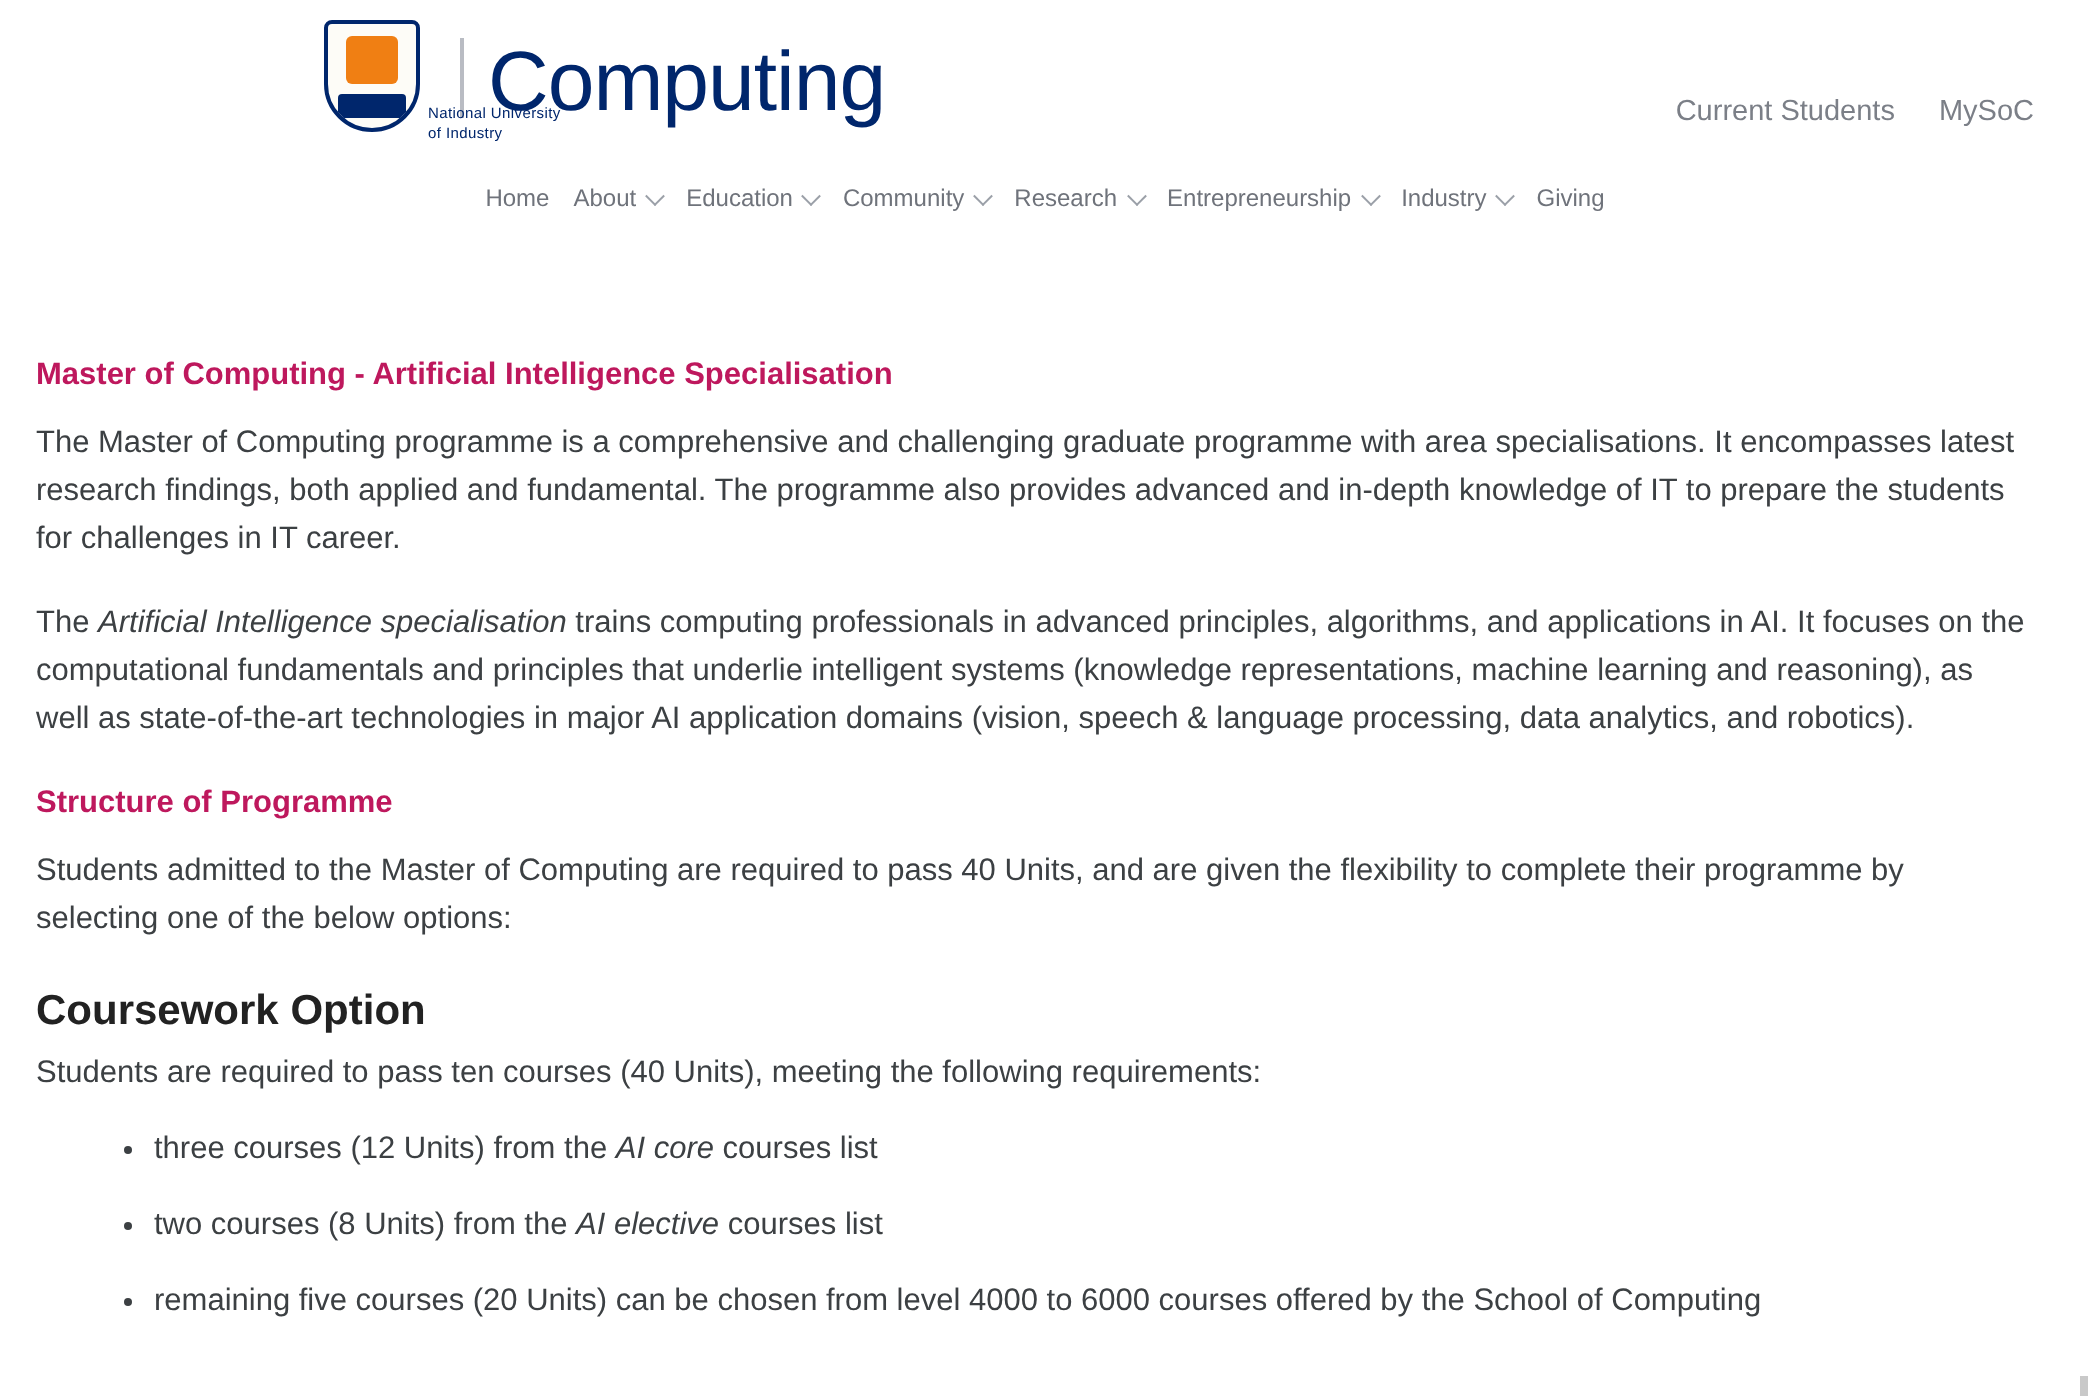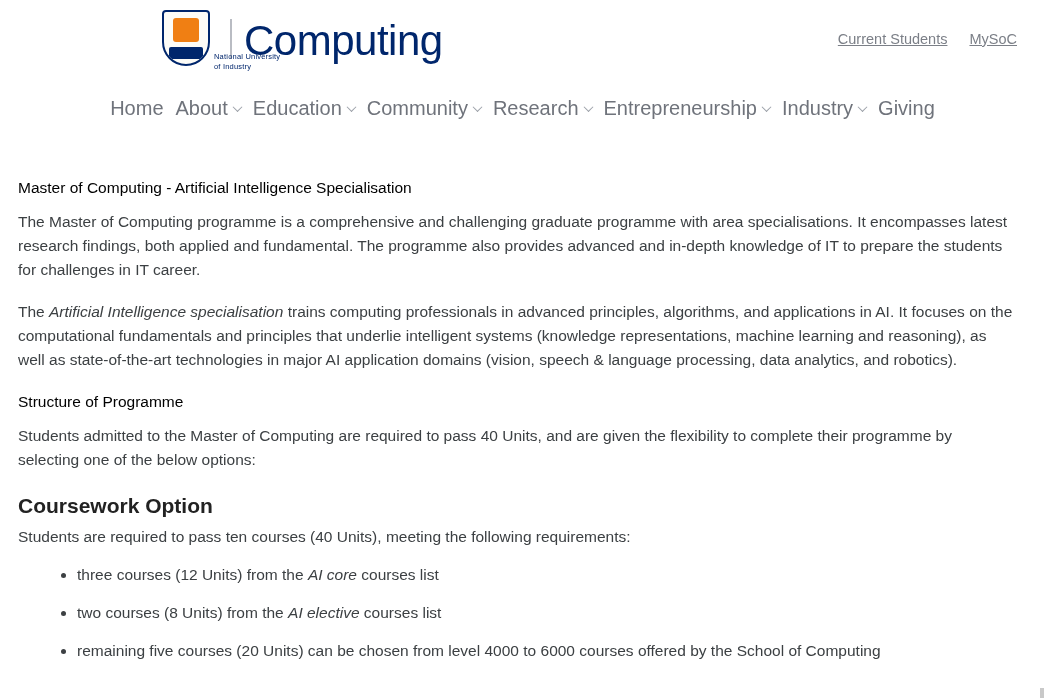--- a/index.html
+++ b/index.html
@@ -92,37 +92,36 @@
     top: 52px;
     font-size: 7.5px;
     color: #00266c;
     line-height: 1.35;
     letter-spacing: 0.2px;
   }
 
   .top-links {
     position: absolute;
     right: 28px;
-    top: 31px;
+    top: 48px;
     display: flex;
     gap: 22px;
     font-size: 14.5px;
     color: #7b7f87;
-    text-decoration: underline;
   }
   .top-links a { color: #7b7f87; text-decoration: none; cursor: pointer; }
 
   
   .nav {
     display: flex;
     justify-content: center;
-    align-items: flex-end;
+    align-items: center;
     gap: 12px;
     height: 42px;
-    font-size: 20px;
+    font-size: 12px;
     color: #6f737b;
   }
   .nav-item {
     display: inline-flex;
     align-items: center;
     gap: 6px;
     cursor: pointer;
     white-space: nowrap;
   }
   .caret {
@@ -136,23 +135,23 @@
 
   
   .content {
     padding: 56px 28px 0 18px;
     font-size: 15.5px;
     line-height: 1.55;
     color: #3c4043;
     max-width: 1045px;
   }
   h2.section-title {
-    color: #000000;
+    color: #be185d;
     font-size: 15.5px;
-    font-weight: normal;
+    font-weight: bold;
     margin: 0 0 10px 0;
   }
   h3.sub-title {
     color: #222;
     font-size: 21px;
     font-weight: bold;
     margin: 0 0 2px 0;
   }
   p { margin: 0 0 18px 0; }
   p.tight { margin-bottom: 0; }

